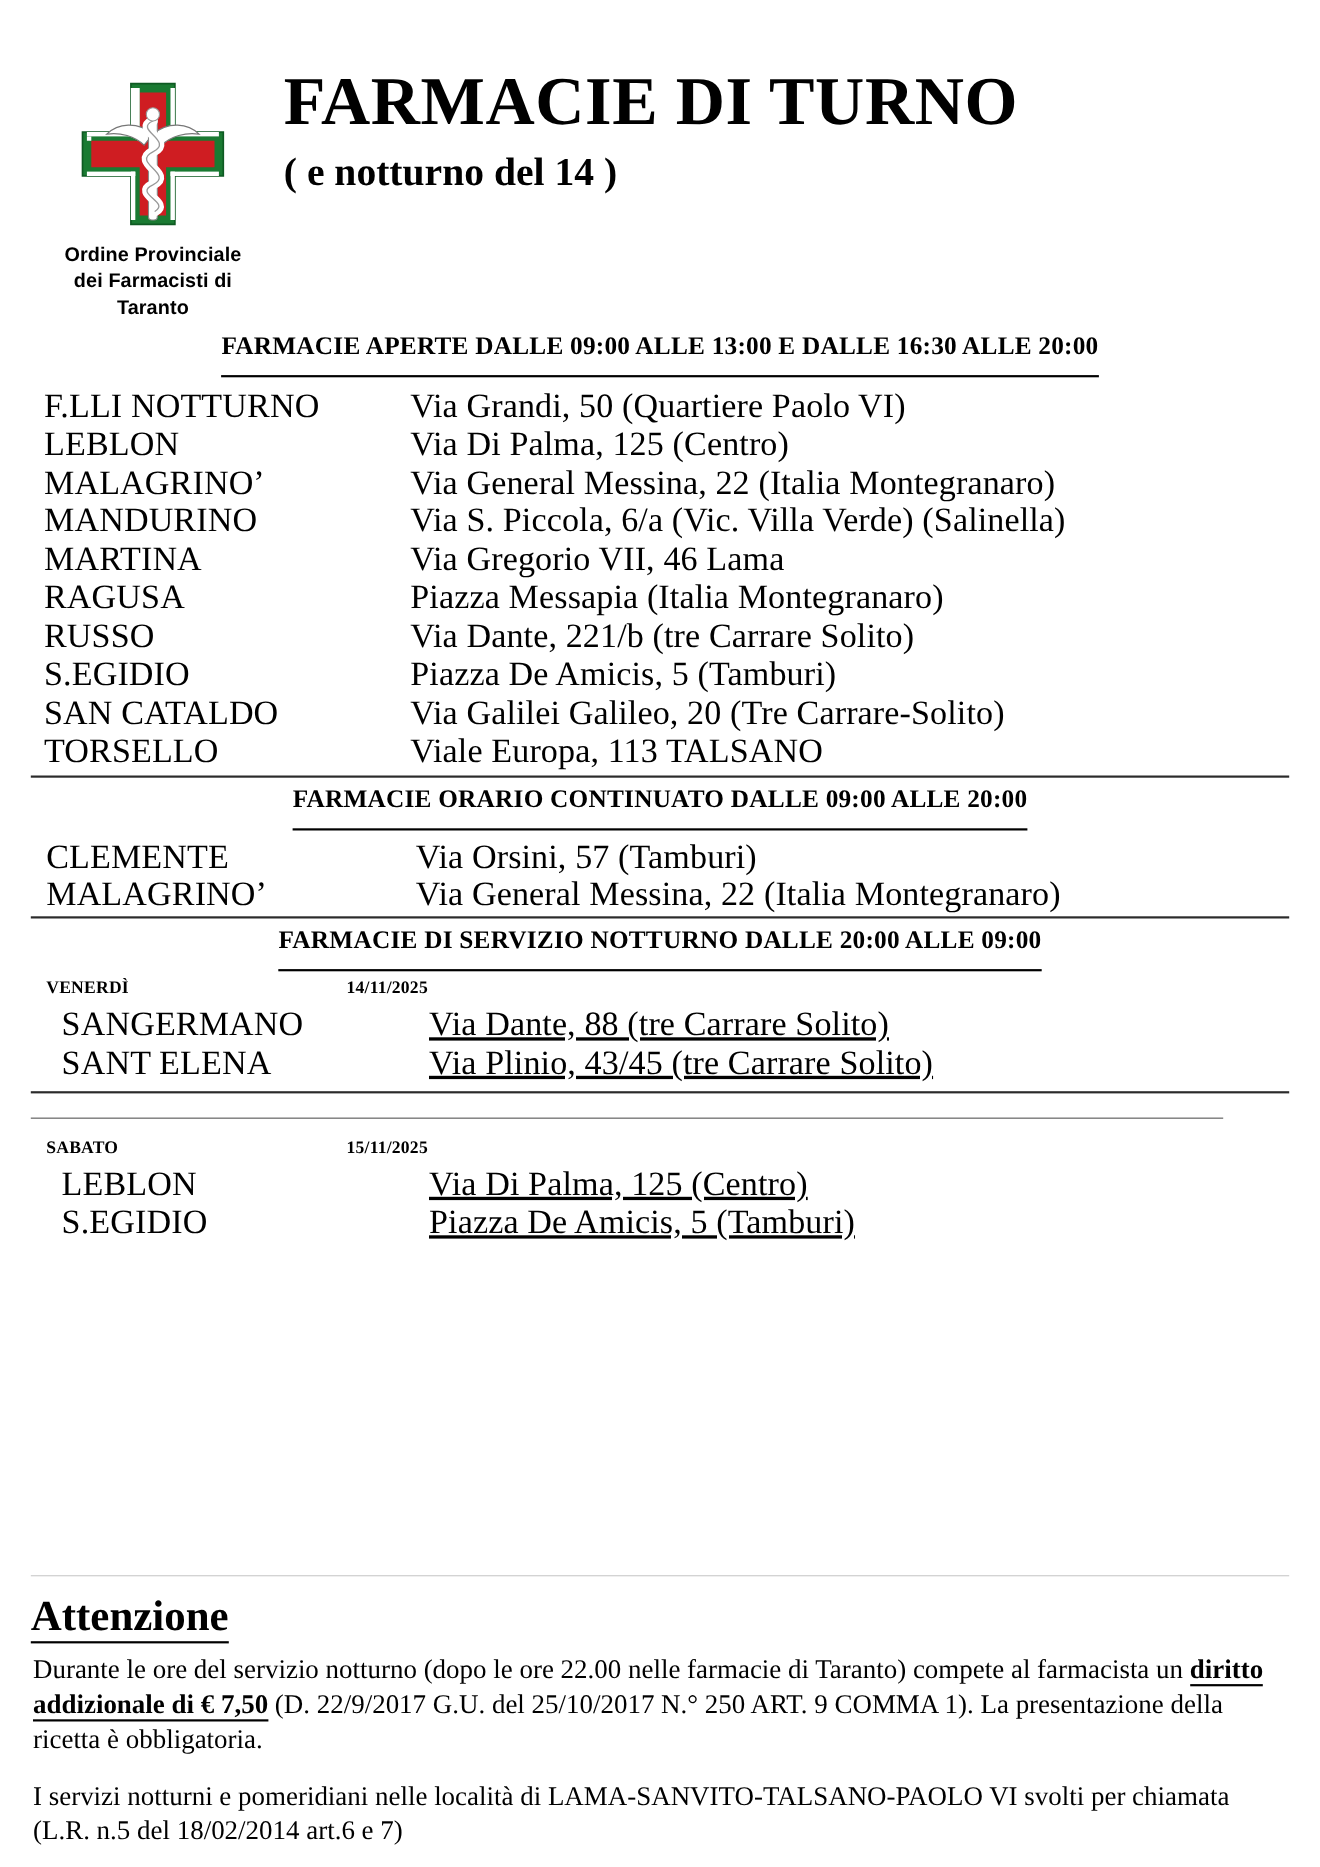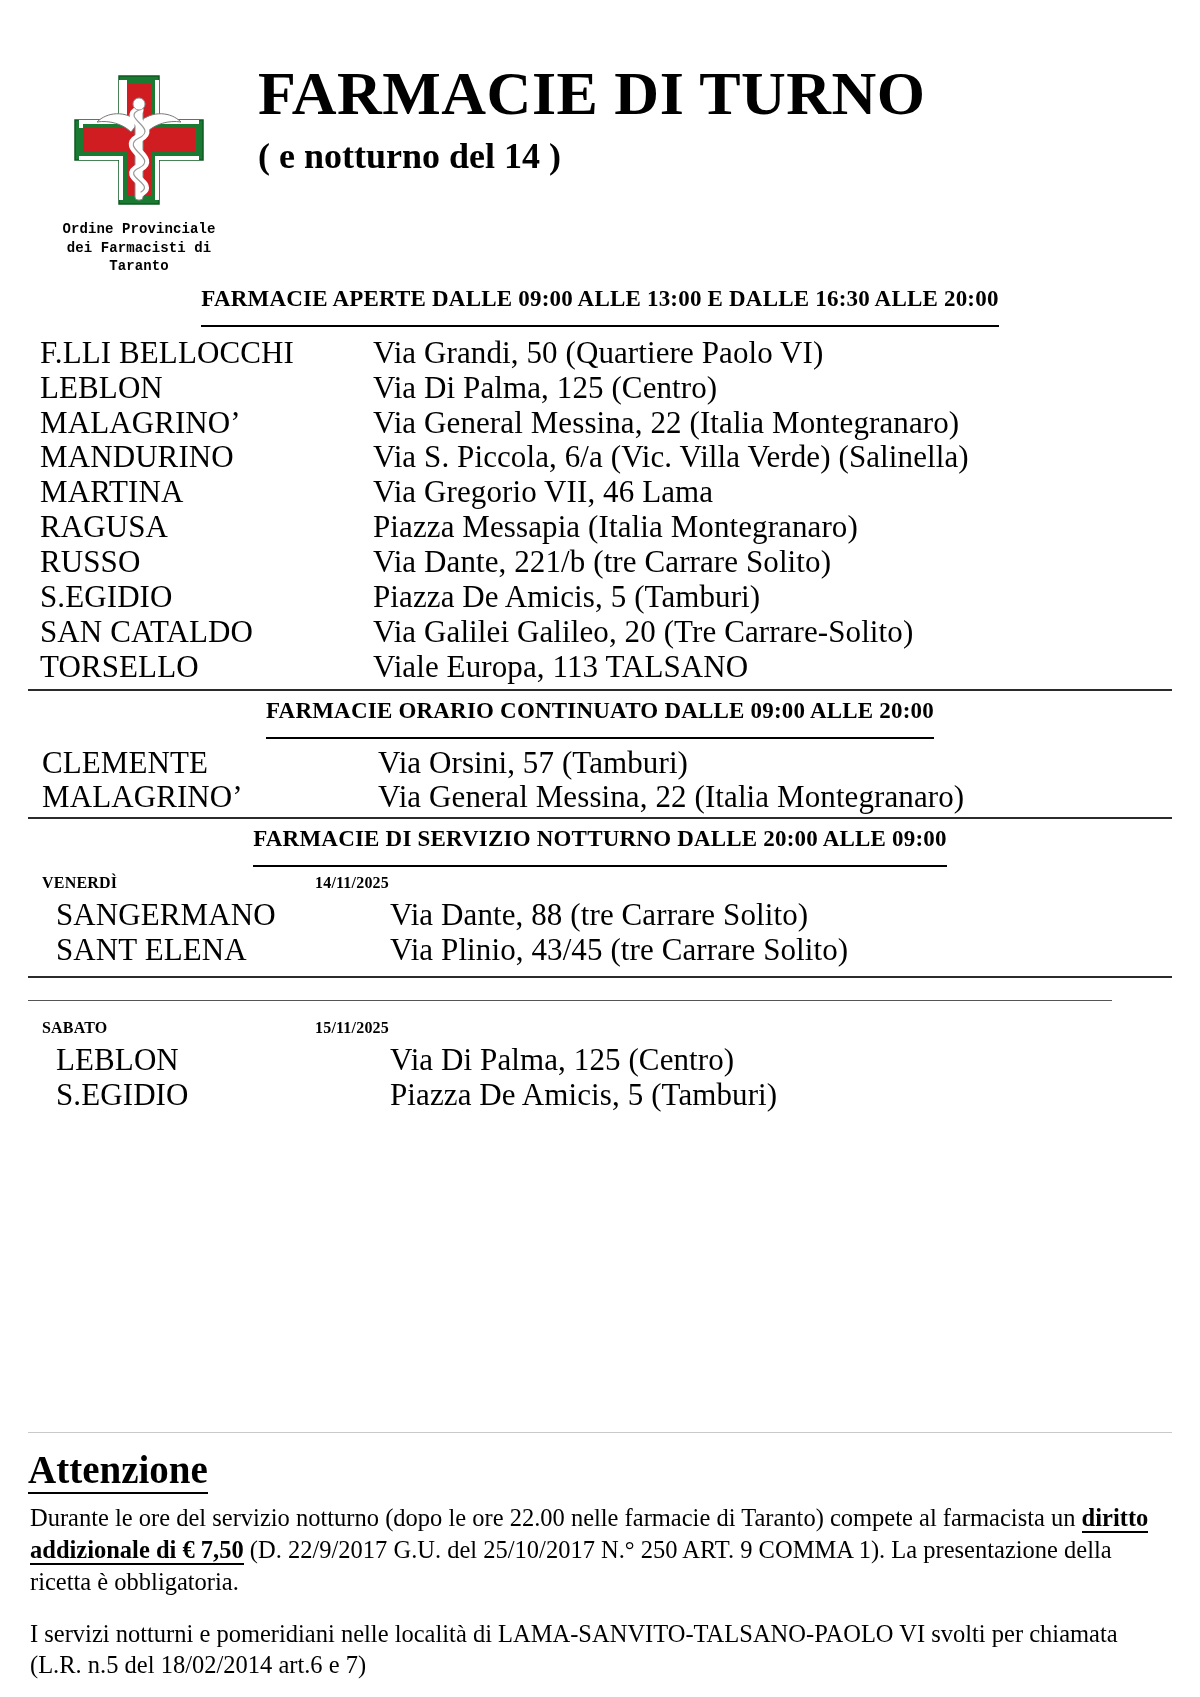--- a/index.html
+++ b/index.html
@@ -34,23 +34,23 @@
     flex: 0 0 222px;
     text-align: center;
   }
   .logo {
     width: 140px;
     height: 140px;
     margin: 12px auto 10px auto;
     position: relative;
   }
   .brand-lines {
-    font-family: Liberation Mono, monospace;
-    font-weight: bold;
-    font-size: 14px;
+    font-family: Liberation Sans, sans-serif;
+    font-weight: bold;
+    font-size: 18px;
     line-height: 1.33;
     letter-spacing: 0.1px;
   }
   .titleblock {
     flex: 1;
     padding-left: 8px;
     padding-top: 4px;
   }
   .main-title {
     font-size: 62px;
@@ -129,21 +129,21 @@
     padding-left: 12px;
     box-sizing: border-box;
   }
   .row .ad {
     flex: 1;
   }
   .list-1 { margin-top: 22px; margin-bottom: 4px; }
   .list-2 { margin-top: 18px; margin-bottom: 2px; }
   .list-2 .nm { flex: 0 0 350px; padding-left: 14px; }
   .list-3 .nm { flex: 0 0 350px; padding-left: 28px; }
-  .list-3 .ad { padding-left: 12px; }
+  .list-3 .ad { padding-left: 12px; text-decoration: underline; }
 
   .daygroup {
     font-weight: bold;
     font-size: 16px;
     display: flex;
     padding: 18px 0 6px 14px;
     letter-spacing: 0.2px;
   }
   .daygroup .dname { flex: 0 0 273px; }
 
@@ -225,21 +225,21 @@
       <div class="sub-row">( e notturno del  14 )</div>
     </div>
   </div>
 
   <div class="sec-head top">
     <span>FARMACIE APERTE DALLE 09:00 ALLE 13:00 E DALLE 16:30 ALLE 20:00</span>
   </div>
 
   <div class="list list-1">
     <div class="row">
-      <div class="nm">F.LLI  BELLOCCHI</div>
+      <div class="nm">F.LLI  NOTTURNO</div>
       <div class="ad">Via Grandi, 50 (Quartiere Paolo VI)</div>
     </div>
     <div class="row">
       <div class="nm">LEBLON</div>
       <div class="ad">Via Di Palma, 125 (Centro)</div>
     </div>
     <div class="row">
       <div class="nm">MALAGRINO’</div>
       <div class="ad">Via General Messina, 22 (Italia Montegranaro)</div>
     </div>

